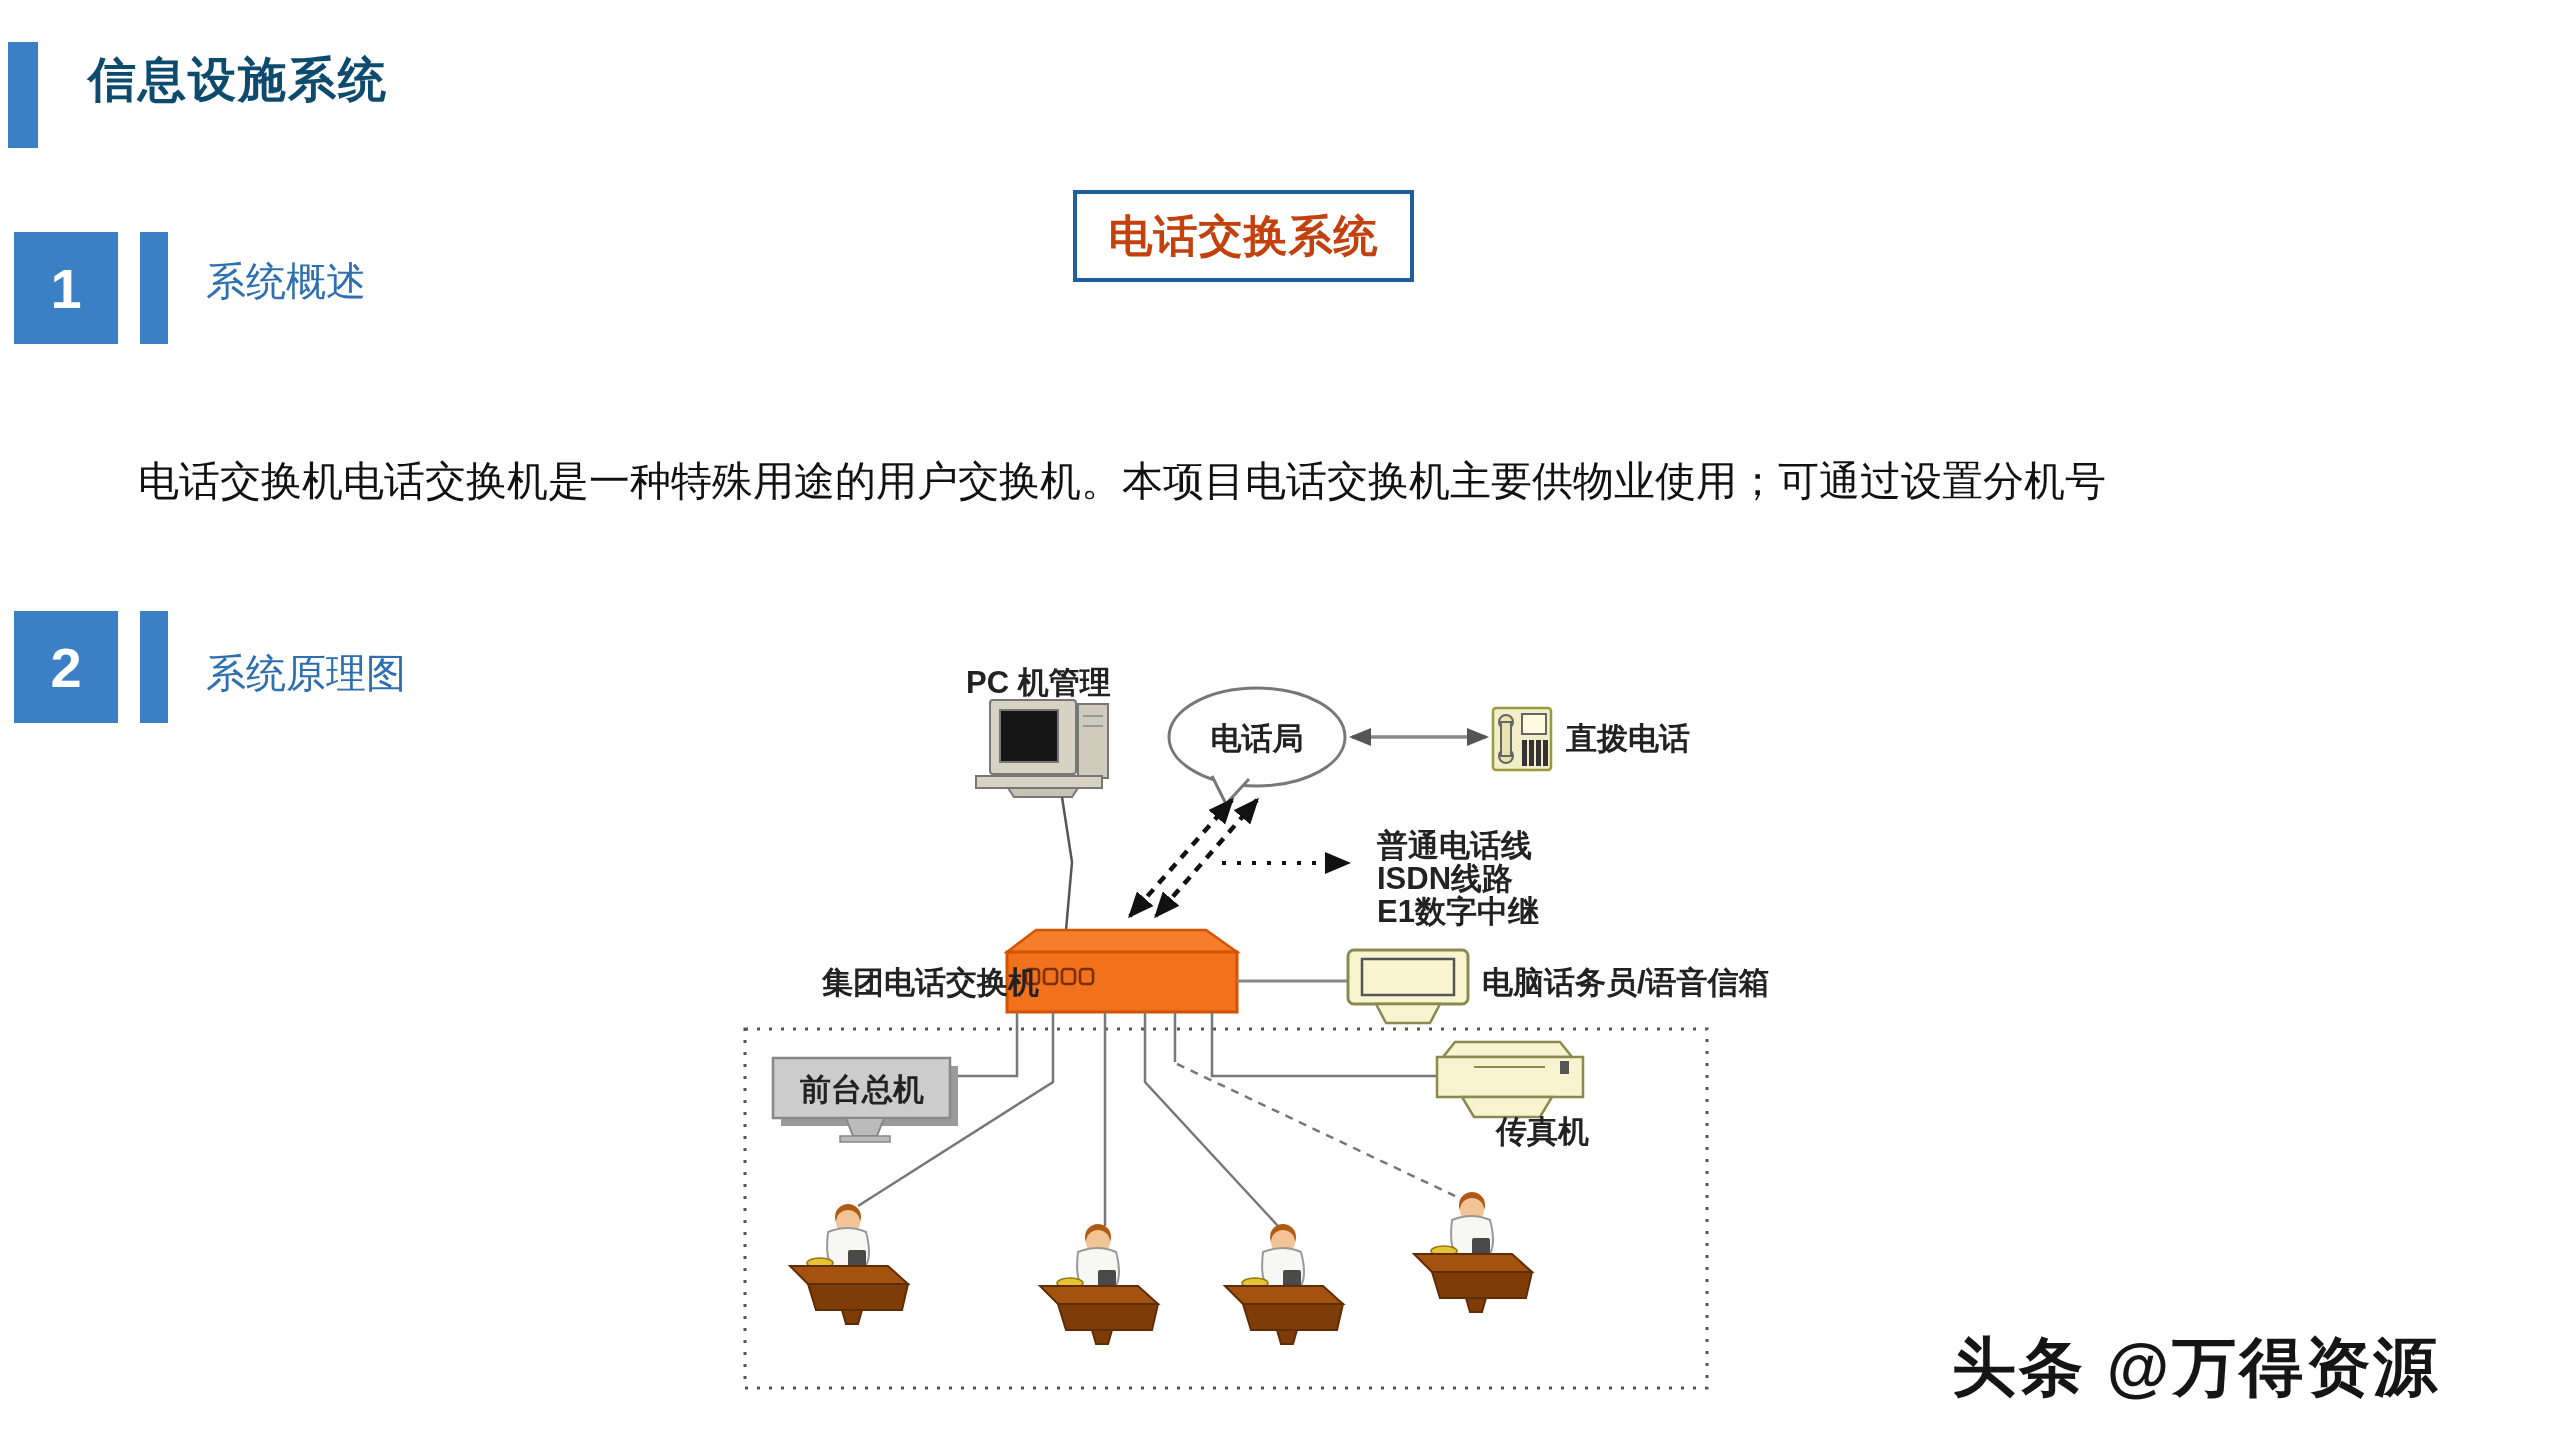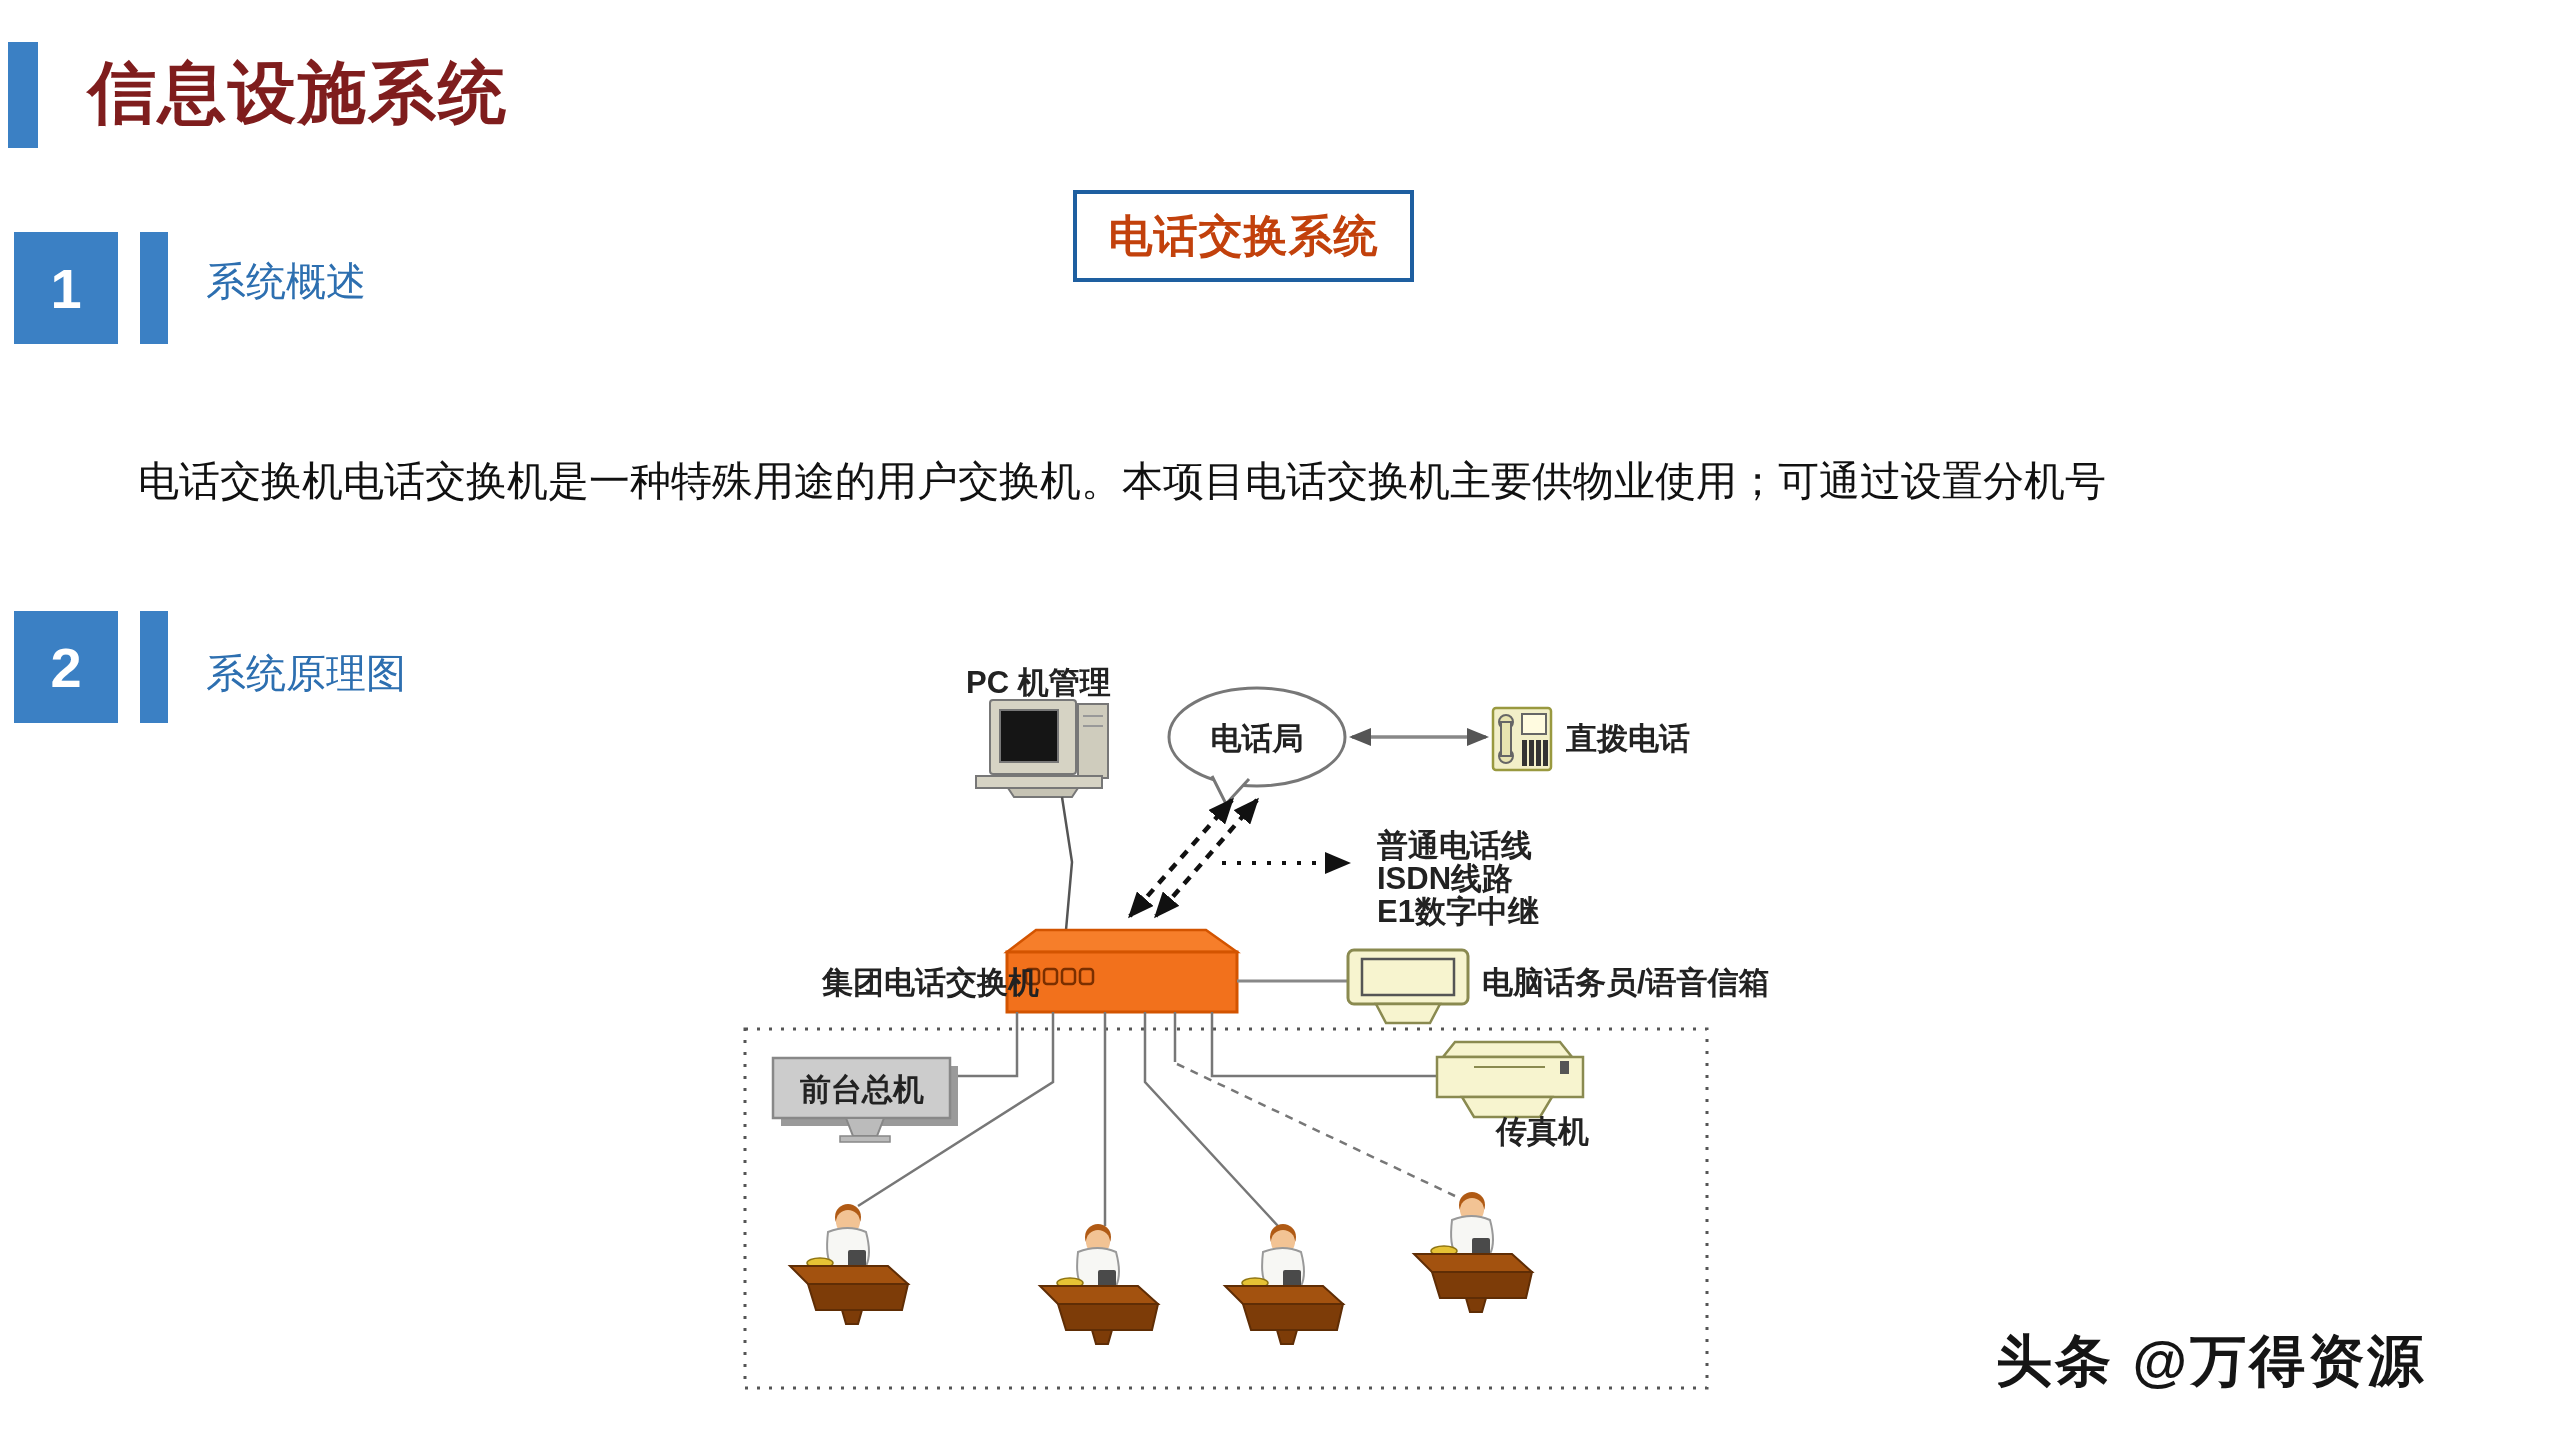--- a/index.html
+++ b/index.html
@@ -1,37 +1,37 @@
 <!DOCTYPE html>
 <html><head>
 <meta charset="utf-8">
 <style>
   html,body{margin:0;padding:0;background:#fff;width:2560px;height:1440px;overflow:hidden;
             font-family:"Liberation Sans", sans-serif;}
   .abs{position:absolute;}
   
   .accent-bar{left:8px;top:42px;width:30px;height:106px;background:#3b80c4;}
-  .page-title{left:88px;top:48px;font-size:68px;font-weight:bold;color:#7f1d1d;letter-spacing:2px;text-align:center;}
+  .page-title{left:88px;top:48px;font-size:48px;font-weight:bold;color:#0c4a6e;letter-spacing:2px;text-align:center;}
   
   .num-square{width:104px;height:112px;background:#3b80c4;color:#fff;font-size:56px;font-weight:bold;
               display:flex;align-items:center;justify-content:center;}
   .num-bar{width:28px;height:112px;background:#3b80c4;}
   .sec-title{font-family:"Liberation Serif", serif;font-weight:normal;font-size:40px;color:#2d6fb0;}
   .sq1{left:14px;top:232px;} .bar1{left:140px;top:232px;} .t1{left:206px;top:254px;}
   .sq2{left:14px;top:611px;} .bar2{left:140px;top:611px;} .t2{left:206px;top:646px;}
   
   .badge{left:1073px;top:190px;width:333px;height:84px;border:4px solid #1e5fa0;
          display:flex;align-items:center;justify-content:center;
          font-size:44px;font-weight:bold;color:#c2410c;letter-spacing:1px;}
   
   .para{left:70px;top:448px;width:2320px;font-size:41px;color:#111;line-height:67px;}
   .para .ln{white-space:nowrap;}
   .para .indent{text-indent:68px;}
   
-  .watermark{left:1996px;top:1324px;font-size:56px;font-weight:bold;color:#151515;letter-spacing:3px;}
+  .watermark{left:1952px;top:1324px;font-size:64px;font-weight:bold;color:#151515;letter-spacing:3px;}
   
   .diagram{left:0;top:0;width:2560px;height:1440px;}
   svg text{font-family:"Liberation Sans", sans-serif;}
   .dlabel{font-size:31px;font-weight:bold;fill:#222;}
 </style>
 </head>
 <body>
 
 <div class="abs accent-bar"></div>
 <div class="abs page-title">信息设施系统</div>

